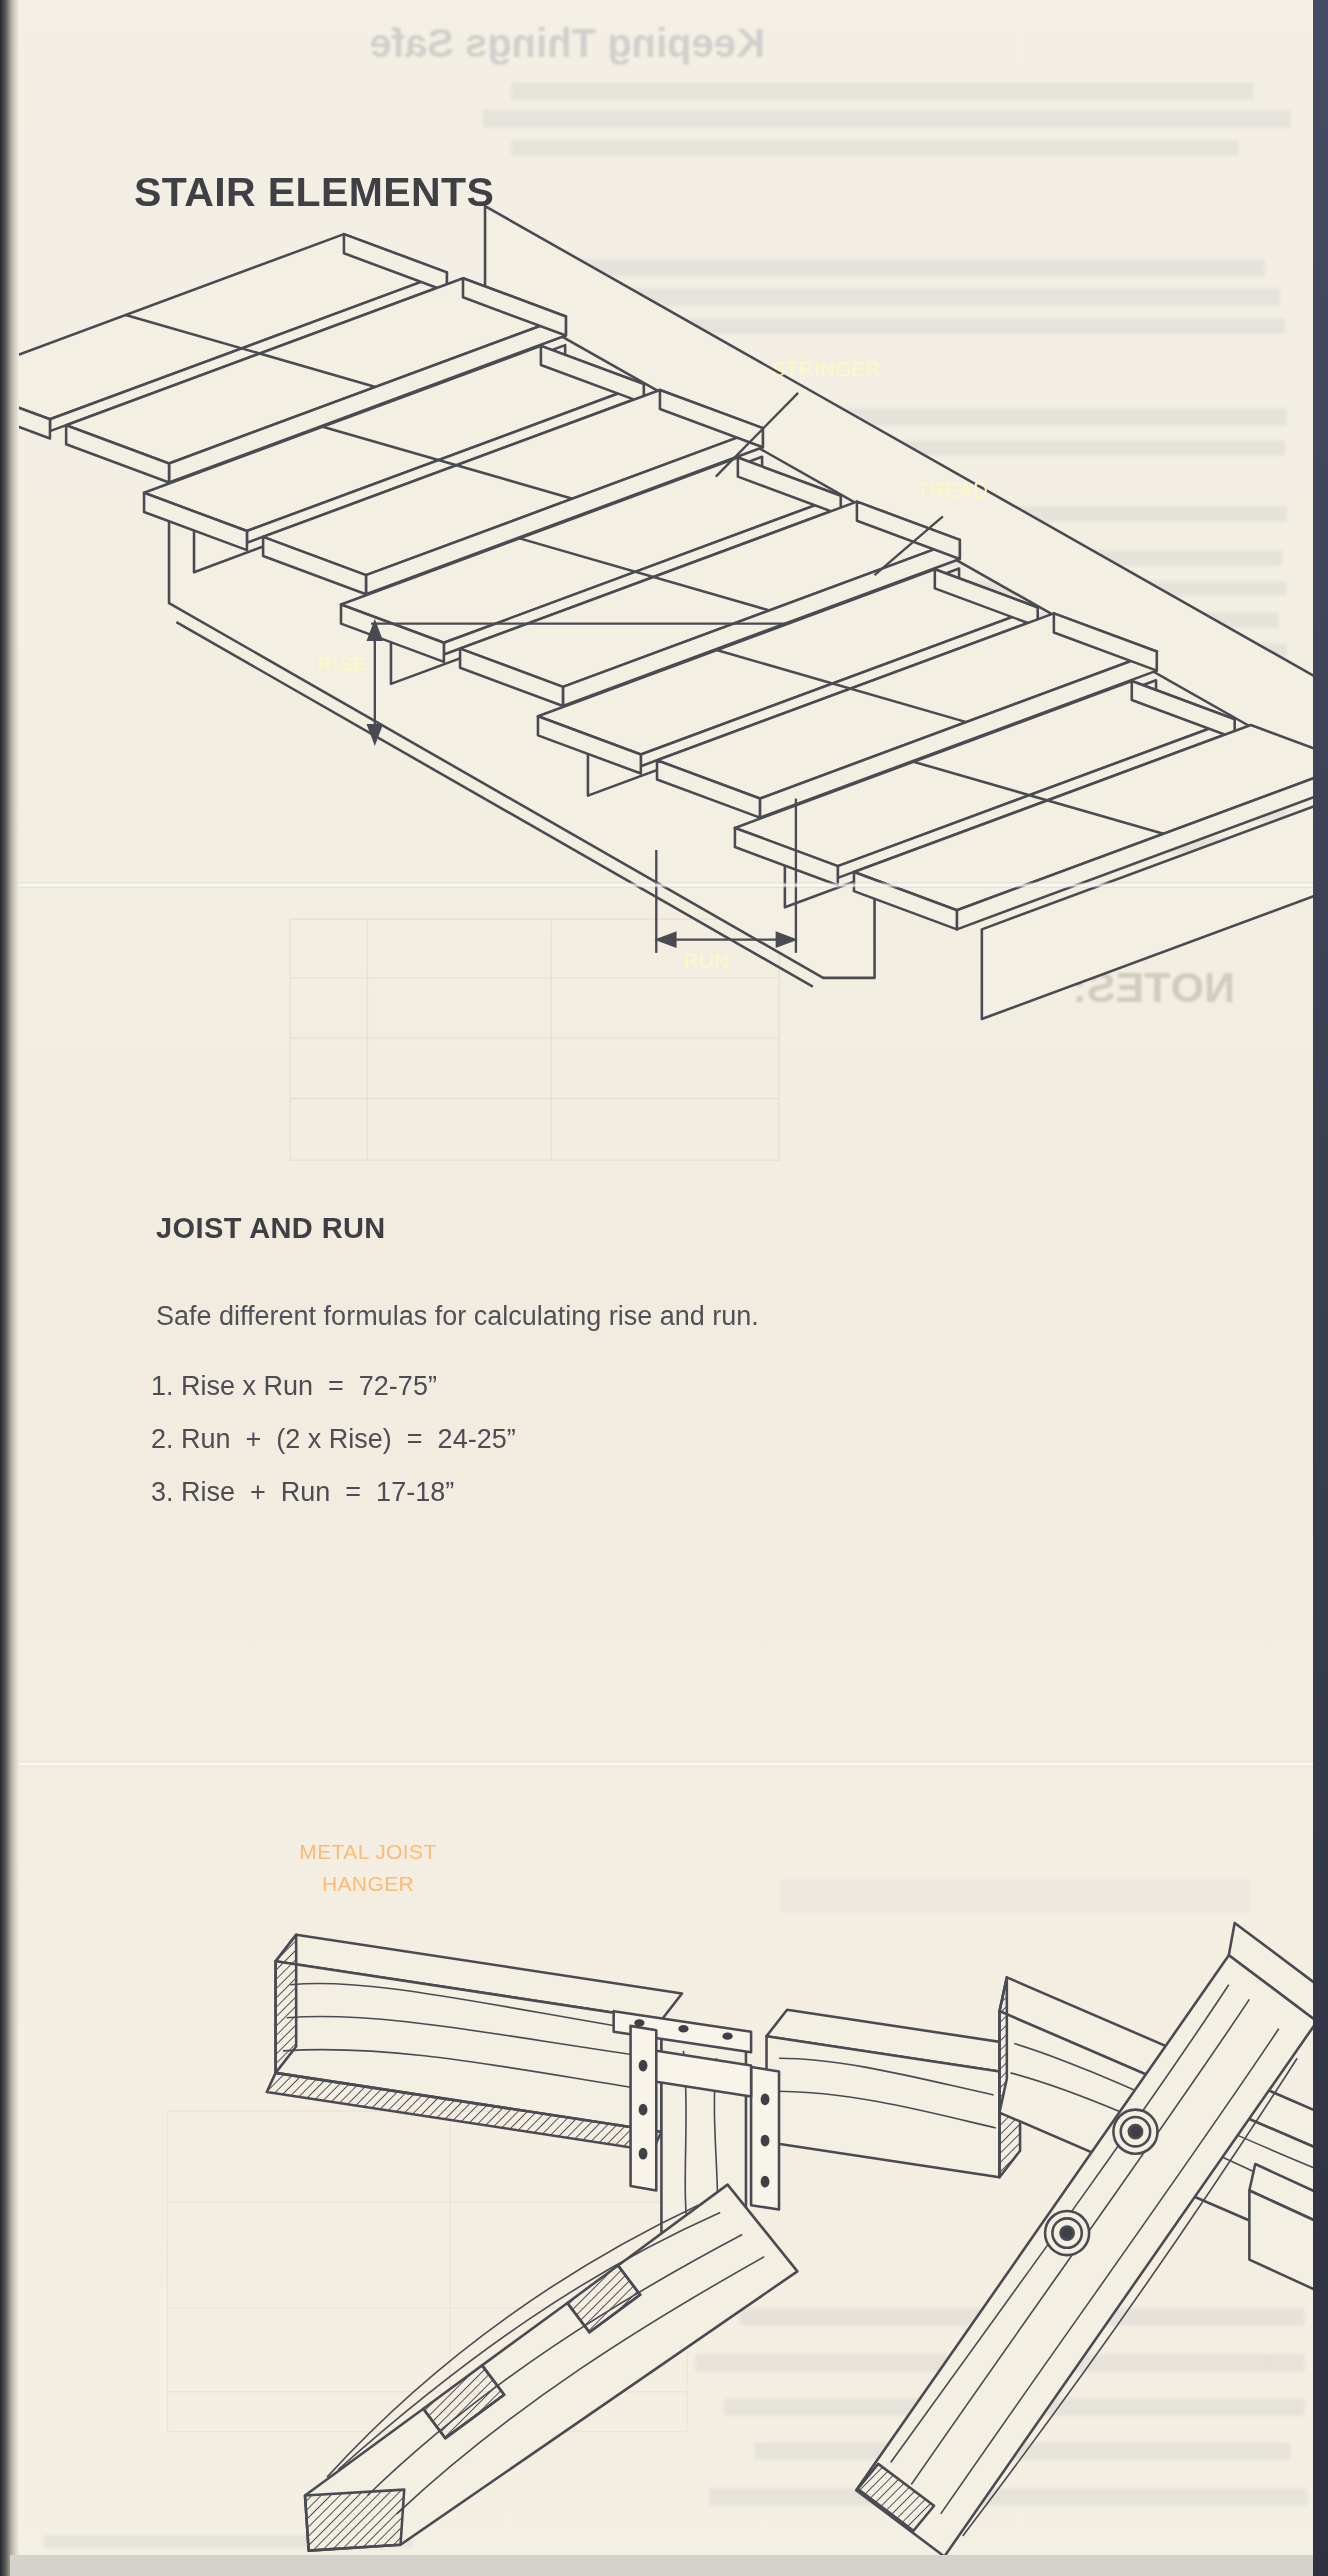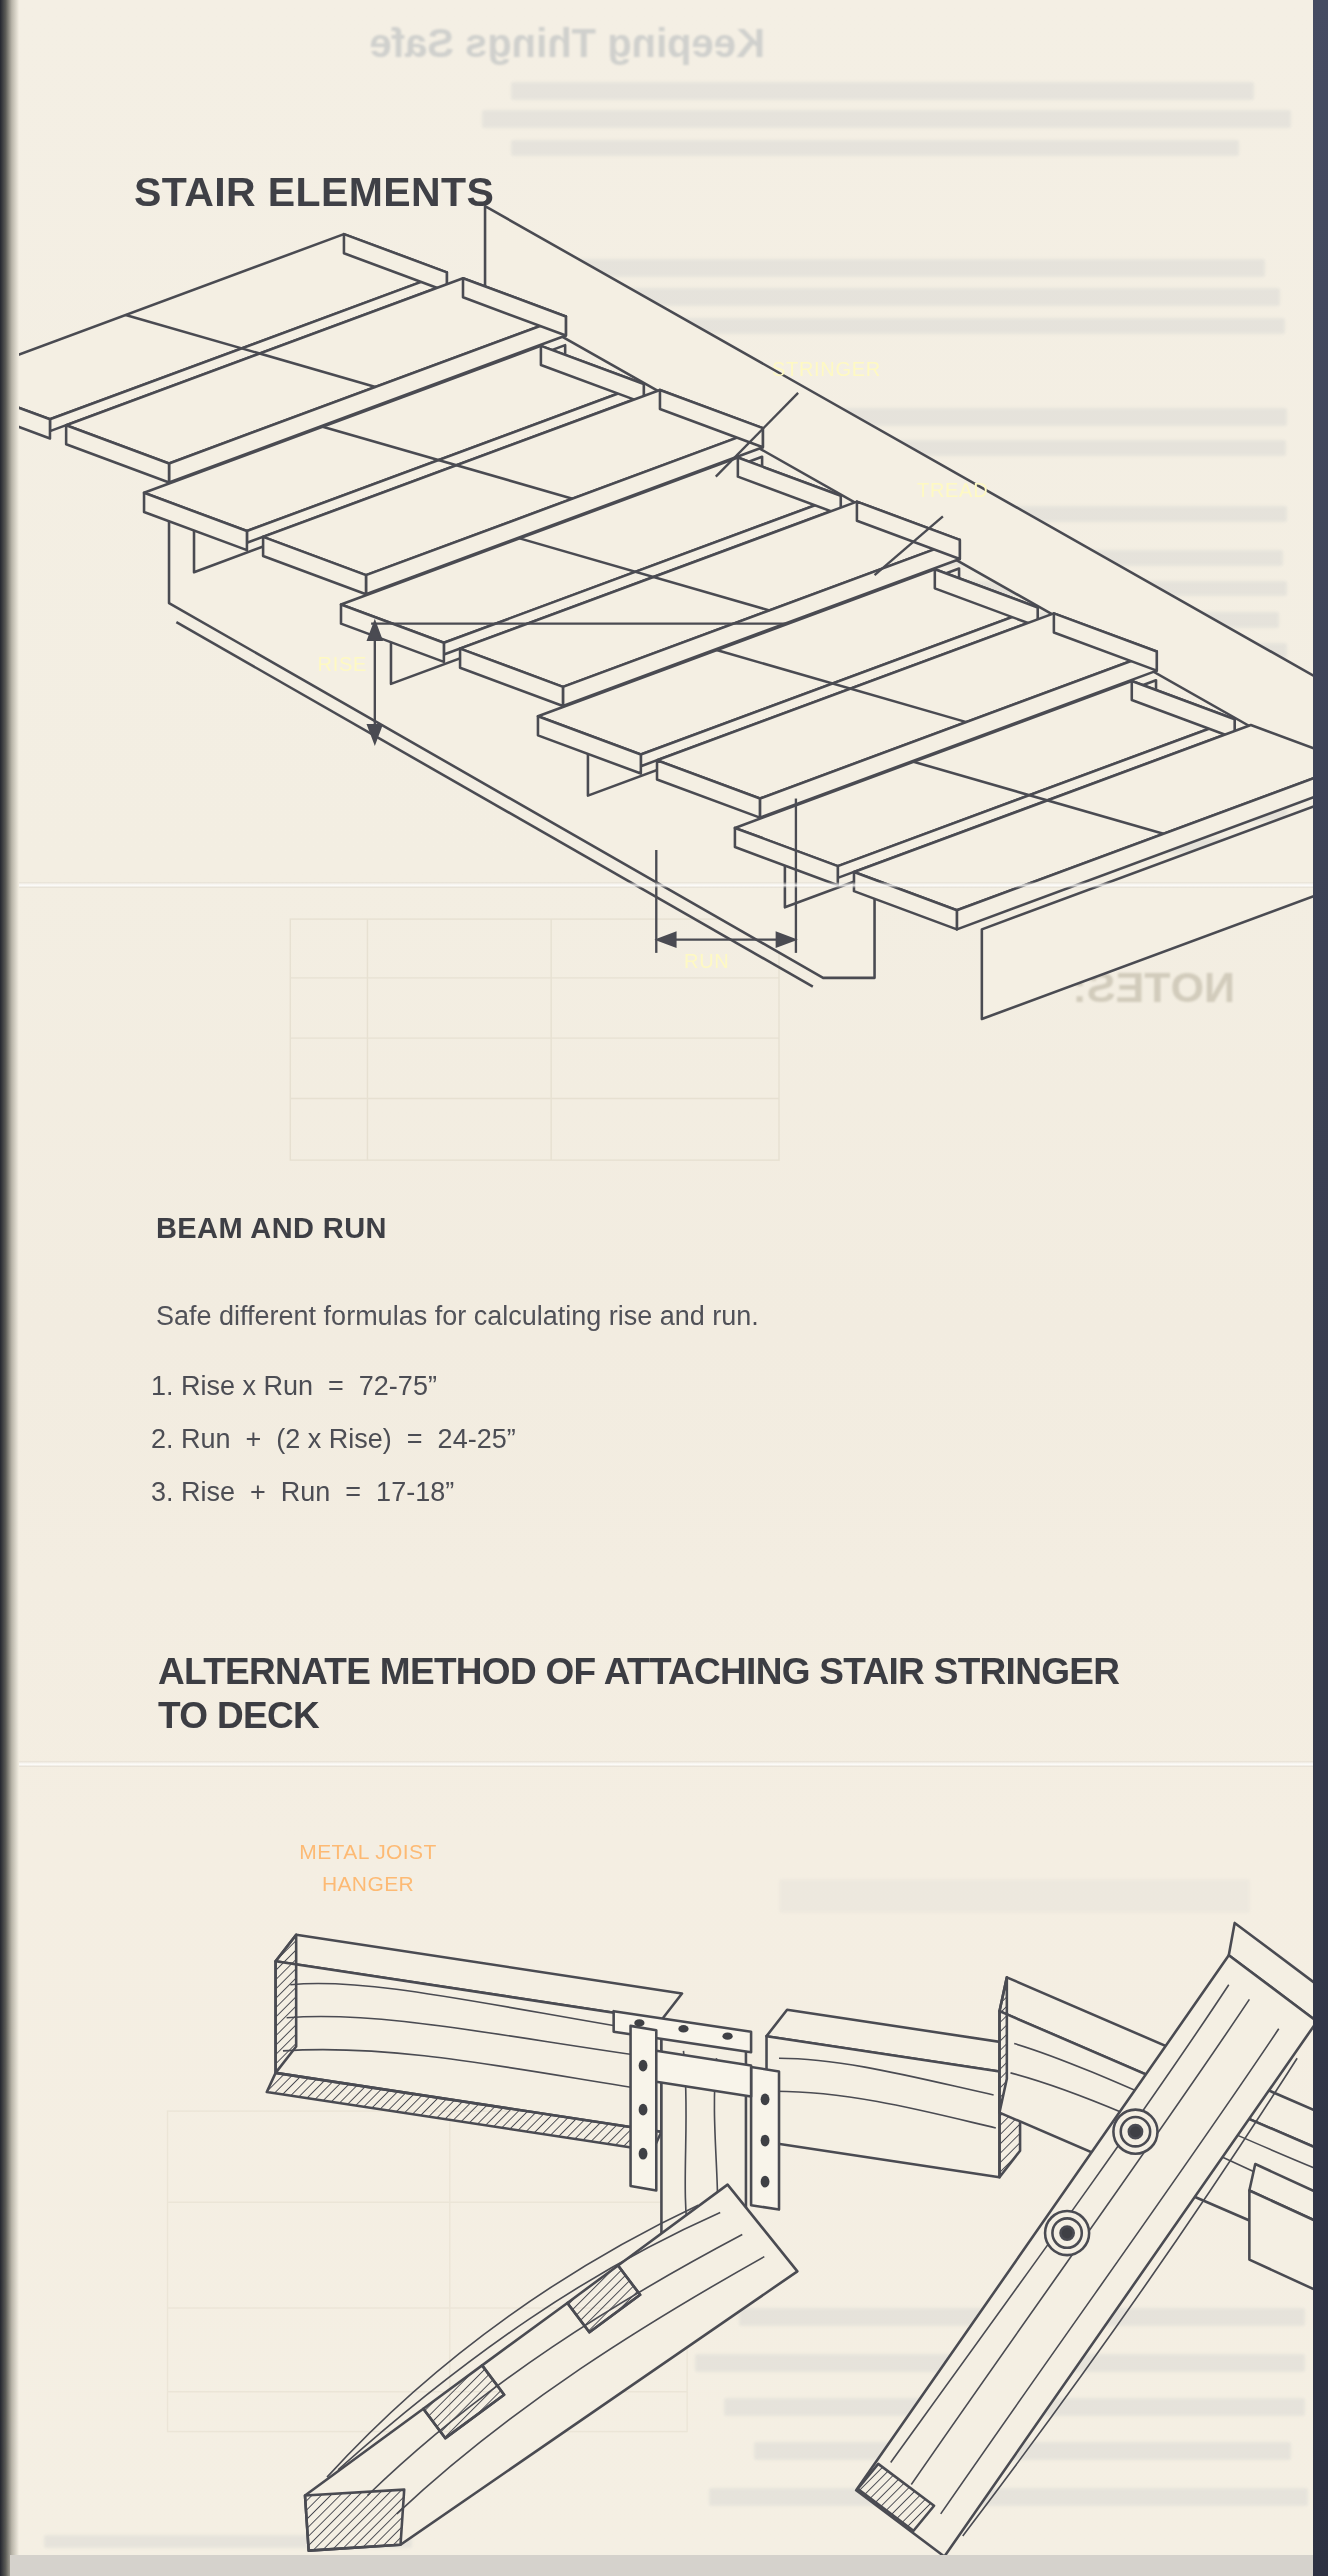--- a/index.html
+++ b/index.html
@@ -227,32 +227,28 @@
     </g>
   </svg>
 
   <div class="abs title" style="left:134px;top:129px;">STAIR ELEMENTS</div>
 
   <div class="abs dlabel" style="left:772px;top:358px;">STRINGER</div>
   <div class="abs dlabel" style="left:917px;top:479px;">TREAD</div>
   <div class="abs dlabel" style="left:293px;top:653px;width:74px;text-align:right;">RISE</div>
   <div class="abs dlabel" style="left:684px;top:950px;width:88px;text-align:left;">RUN</div>
 
-  <div class="abs h2" style="left:156px;top:1212px;">BEAM AND RUN</div>
+  <div class="abs h2" style="left:156px;top:1212px;">JOIST AND RUN</div>
   <div class="abs body-text" style="left:156px;top:1301px;">Safe different formulas for calculating rise and run.</div>
   <div class="abs" style="left:151px;top:1360px;">
     <div class="formula">1. Rise x Run  =  72-75”</div>
     <div class="formula">2. Run  +  (2 x Rise)  =  24-25”</div>
     <div class="formula">3. Rise  +  Run  =  17-18”</div>
   </div>
 
-  <div class="abs h2-big" style="left:158px;top:1650px;width:1088px;">
-    <div>ALTERNATE METHOD OF ATTACHING STAIR STRINGER</div>
-    <div>TO DECK</div>
-  </div>
 
   <div class="abs ill-label" style="left:265px;top:1836px;width:206px;">
     <div>METAL JOIST</div>
     <div>HANGER</div>
   </div>
 
   <div class="abs fold" style="top:882px;"></div>
   <div class="abs fold" style="top:1761px;"></div>
   <div class="abs edge-left"></div>
   <div class="abs edge-bottom"></div>

